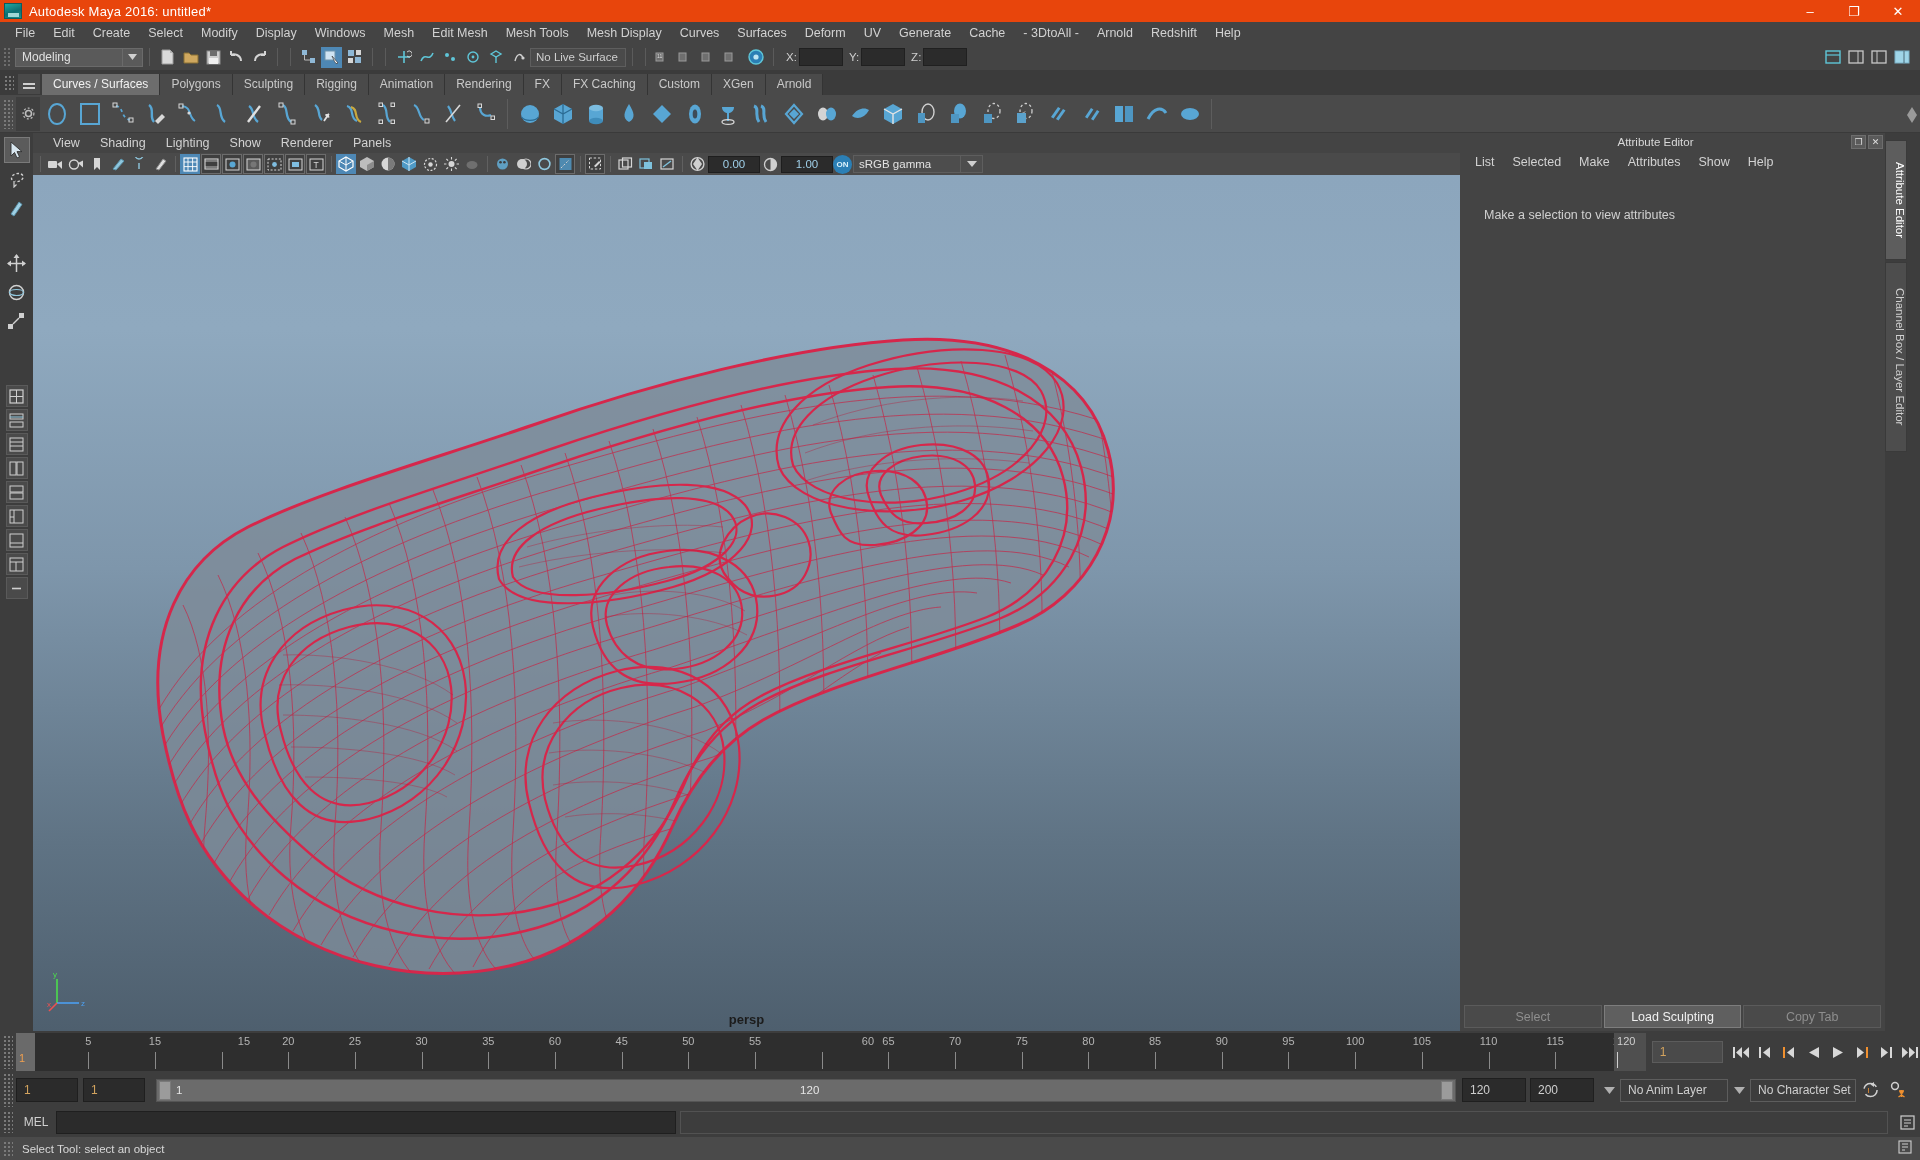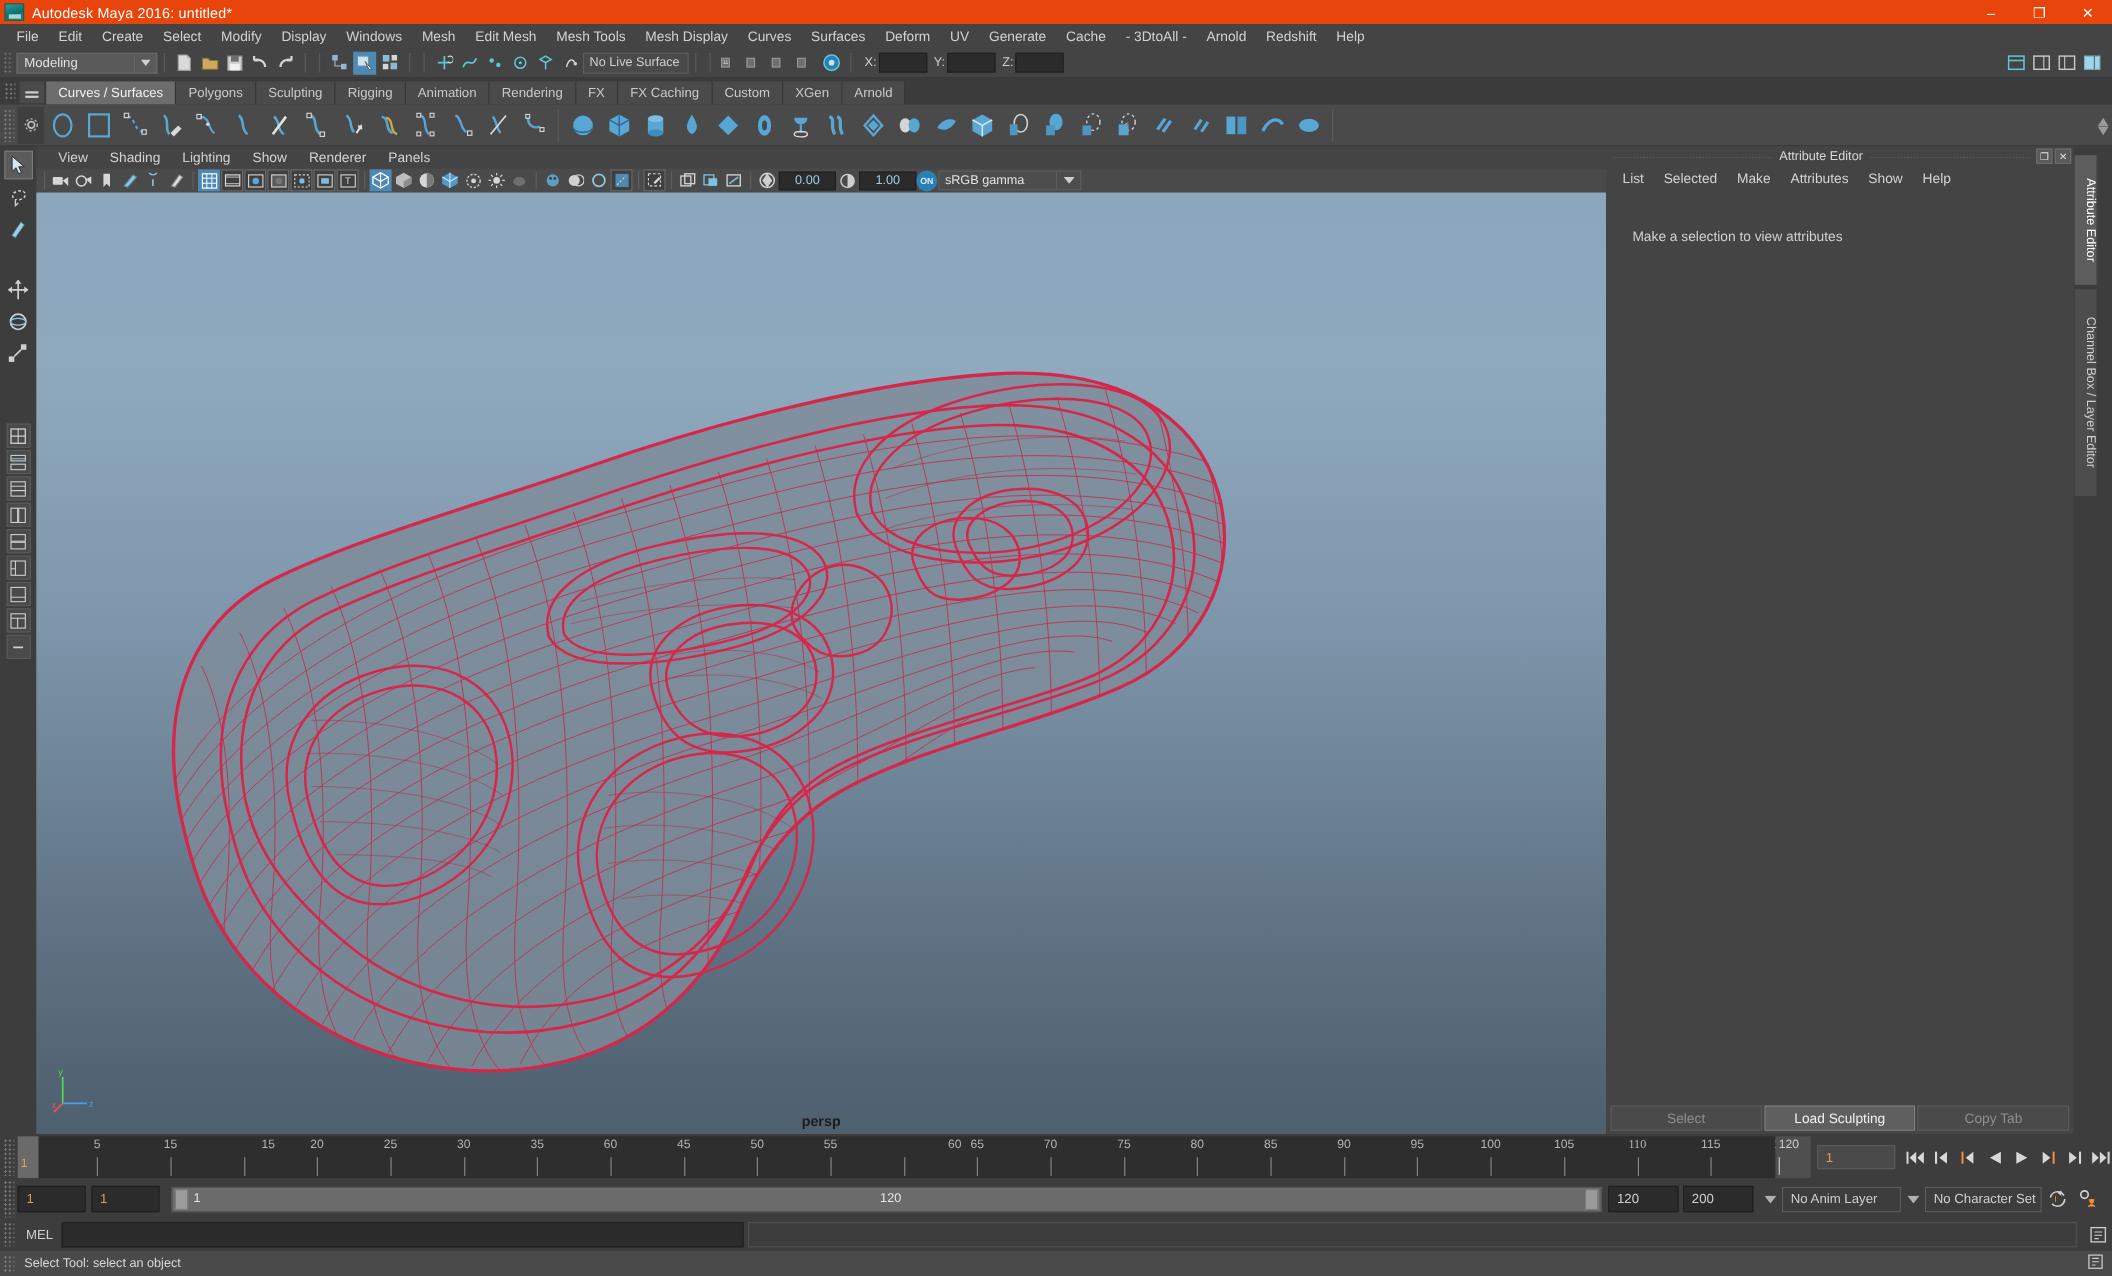--- a/index.html
+++ b/index.html
@@ -1155,21 +1155,21 @@
         <div class="tlt" style="left: 1139.24px;">85</div>
         <div class="tltm" style="left: 1139.24px;"></div>
         <div class="tlt" style="left: 1205.92px;">90</div>
         <div class="tltm" style="left: 1205.92px;"></div>
         <div class="tlt" style="left: 1272.6px;">95</div>
         <div class="tltm" style="left: 1272.6px;"></div>
         <div class="tlt" style="left: 1339.28px;">100</div>
         <div class="tltm" style="left: 1339.28px;"></div>
         <div class="tlt" style="left: 1405.96px;">105</div>
         <div class="tltm" style="left: 1405.96px;"></div>
-        <div class="tlt" style="left: 1472.64px; font-family: Liberation Serif, serif;">110</div>
+        <div class="tlt" style="left: 1472.64px;">110</div>
         <div class="tltm" style="left: 1472.64px;"></div>
         <div class="tlt" style="left: 1539.32px;">115</div>
         <div class="tltm" style="left: 1539.32px;"></div>
         <div class="tlt" style="left: 1606px;">120</div>
         <div class="tltm" style="left: 1606px;"></div>
       </div>
     <div id="tlcur">
       <span>1</span>
     </div>
   </div>

